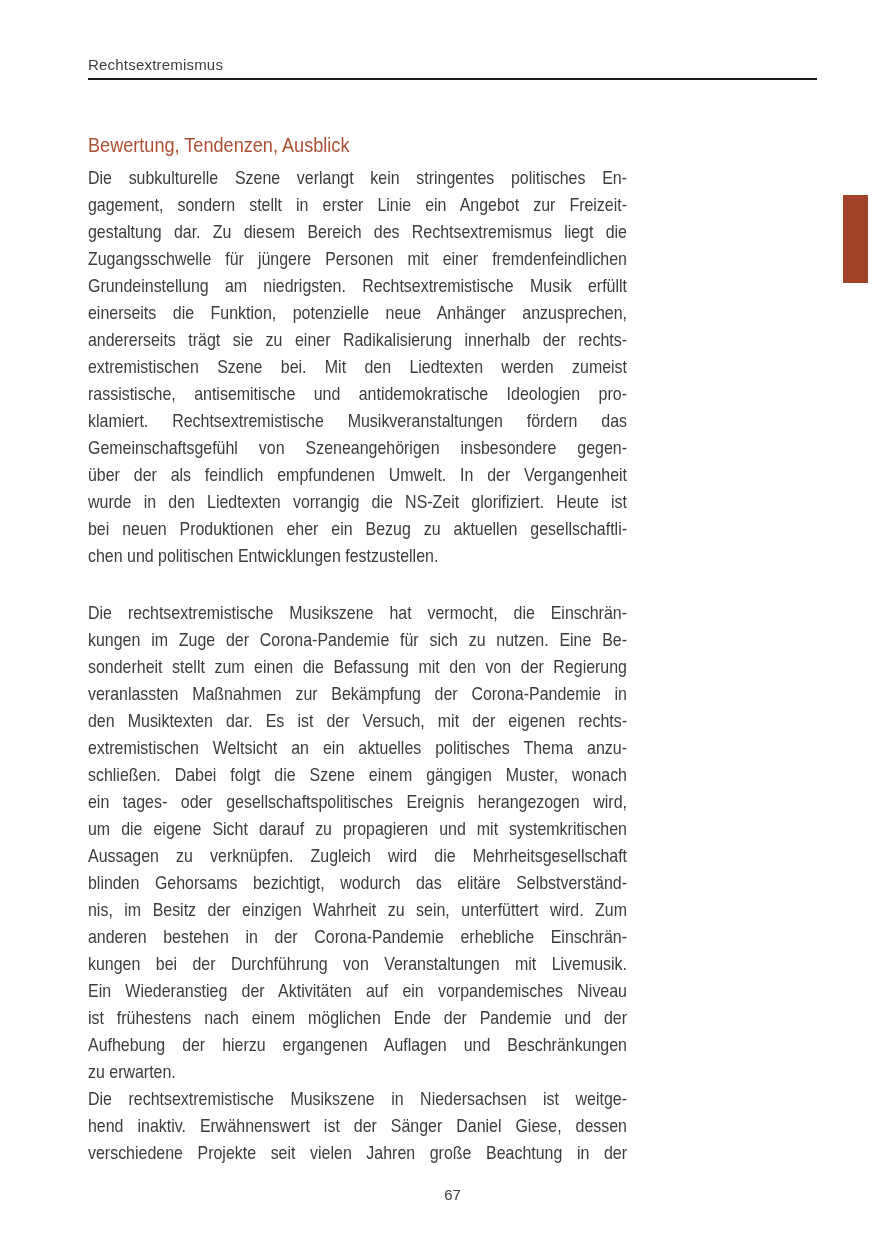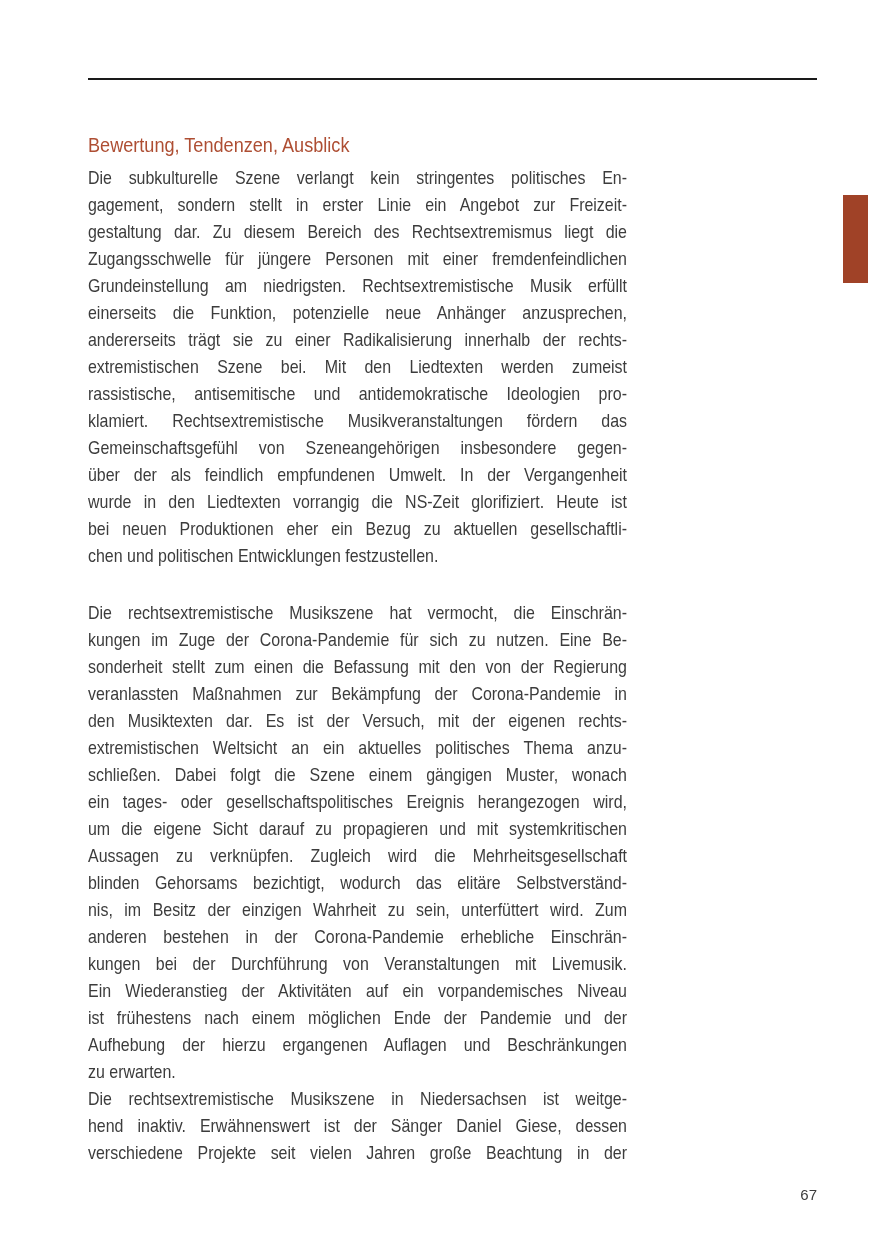--- a/index.html
+++ b/index.html
@@ -79,31 +79,32 @@
     overflow: hidden;
   }
   .line.final {
     text-align-last: left;
   }
   .page-number {
     position: absolute;
     left: 88px;
     top: 1185px;
     width: 729px;
-    text-align: right;
+    text-align: center;
     font-size: 15px;
     line-height: 19px;
     color: var(--text-color);
   }
 </style>
 </head>
 <body>
 
 <div class="page">
 
+  <div class="running-header">Rechtsextremismus</div>
 
   <div class="header-rule"></div>
 
   <div class="chapter-tab"></div>
 
   <div class="content">
     <div class="squeeze">
       <h2 class="section-heading">Bewertung, Tendenzen, Ausblick</h2>
       <div id="paragraphs">
           <div class="para">

